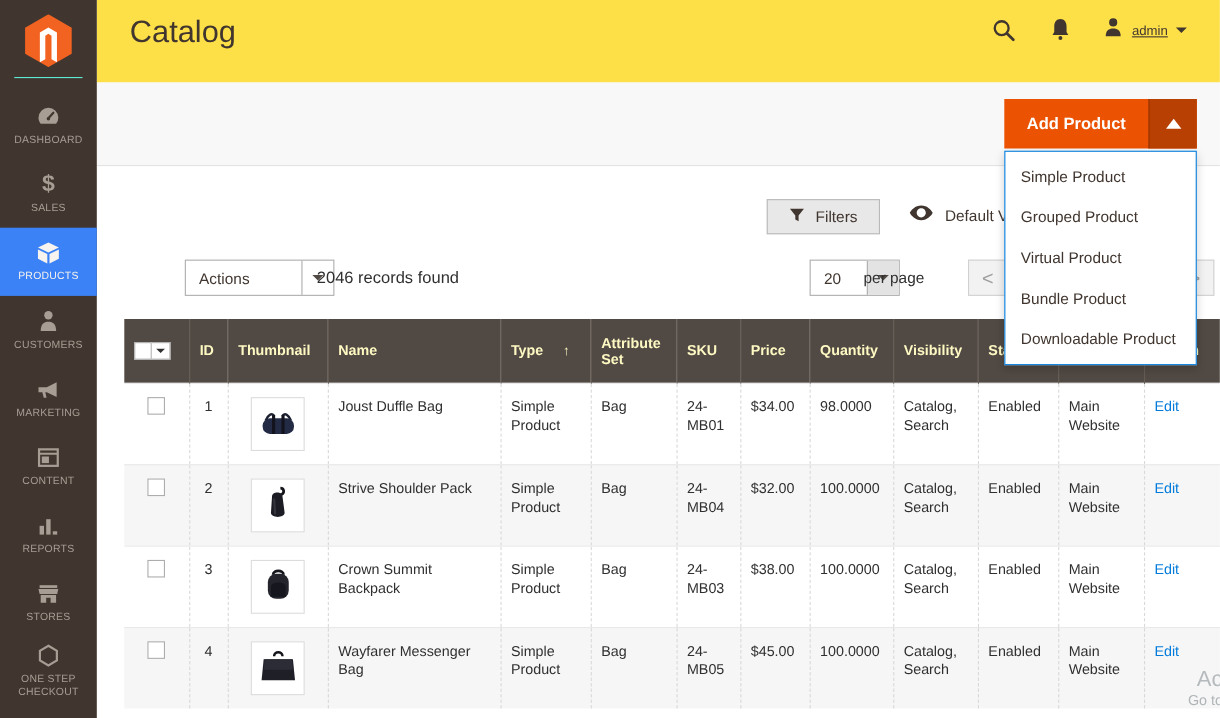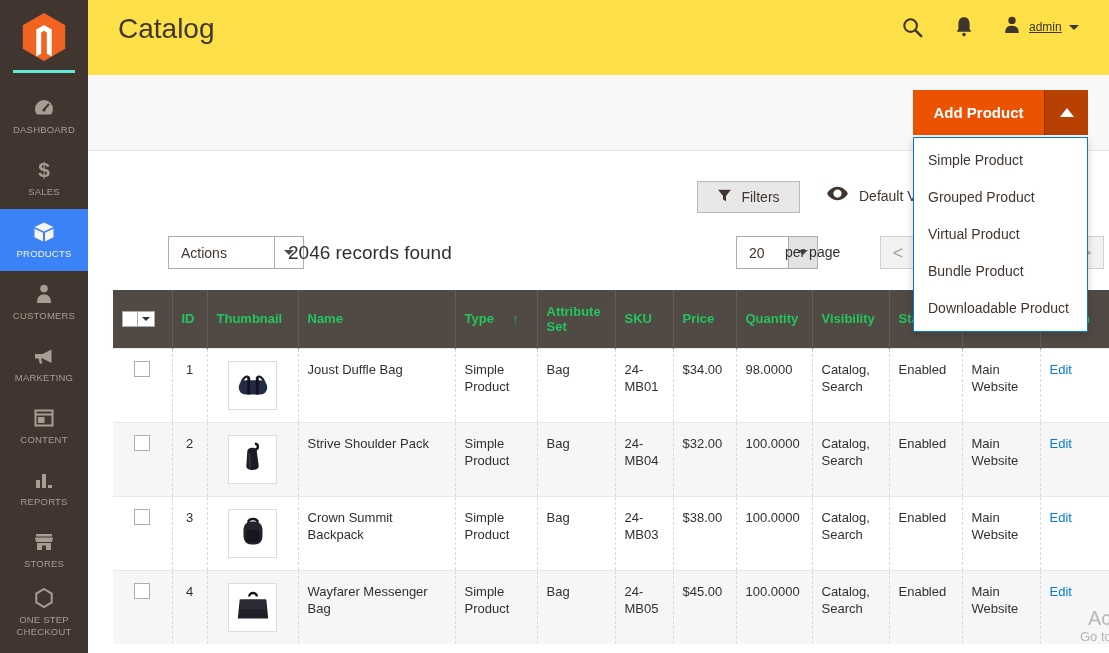--- a/index.html
+++ b/index.html
@@ -3,21 +3,21 @@
 <meta charset="utf-8">
 <style>
   * { margin:0; padding:0; box-sizing:border-box; }
   html,body { width:1109px; height:653px; }
   body { font-family:"Liberation Sans","DejaVu Sans",sans-serif; background:#fff; }
   .screen { position:relative; width:1109px; height:653px; overflow:hidden; background:#fff; }
 
   
   .sidebar { position:absolute; left:0; top:0; width:88px; height:653px; background:#41362f; z-index:30; }
   .logo-wrap { height:70px; display:flex; align-items:center; justify-content:center; padding-top:8px; }
-  .menu { border-top:3px solid #5eead4; margin:0 13px; }
+  .menu { border-top:1px solid #5eead4; margin:0 13px; }
   .menu-items { margin:0 -13px; padding-top:12px; }
   .menu-item { width:88px; height:62px; display:flex; flex-direction:column; align-items:center; justify-content:center; color:#a79d95; cursor:pointer; text-align:center; }
   .menu-item .mi-icon { width:22px; height:22px; margin-bottom:5px; display:flex; align-items:center; justify-content:center; }
   .menu-item .mi-icon svg { width:22px; height:22px; fill:currentColor; }
   .menu-item .mi-label { font-size:9.5px; letter-spacing:.2px; line-height:12px; max-width:80px; }
   .menu-item.active { background:#3b82f6; color:#f7f3ee; }
   .dollar { font-size:21px; font-weight:bold; line-height:22px; }
 
   
   .main { position:absolute; left:88px; top:0; width:1021px; height:653px; background:#fff; }
@@ -40,29 +40,29 @@
   .view-ctl { position:absolute; left:738px; top:186px; display:flex; align-items:center; gap:10px; cursor:pointer; }
   .view-ctl .view-label { font-size:14px; color:#41362f; white-space:nowrap; }
 
   .select-box { position:absolute; height:33px; background:#fff; border:1px solid #adadad; display:flex; cursor:pointer;margin-left:48px; }
   .sel-value { flex:1; display:flex; align-items:center; padding-left:12px; font-size:14px; color:#41362f; }
   .sel-arrow { width:29px; display:flex; align-items:center; justify-content:center; border-left:1px solid #adadad; }
   .sel-arrow.gray { background:#e3e3e3; }
   .sel-arrow .caret-down { border-top-color:#514943; }
   .actions-select { left:32px; top:236px; width:136px; }
   .perpage-select { left:600px; top:236px; width:82px; }
-  .records-text { position:absolute; left:200px; top:236px; line-height:33px; font-size:19px; color:#303030; }
+  .records-text { position:absolute; left:200px; top:236px; line-height:33px; font-size:15px; color:#303030; }
   .perpage-label { position:absolute; left:697px; top:236px; line-height:33px; font-size:14px; color:#303030; }
   .page-btn { position:absolute; top:236px; width:36px; height:33px; background:#f2f2f2; border:1px solid #d1d1d1; color:#9e9e9e; font-size:18px; line-height:30px; text-align:center; cursor:pointer; }
   .prev-btn { left:792px; }
   .next-btn { left:980px; }
 
   
   .grid { position:absolute; left:25px; top:290px; width:996px; border-collapse:collapse; table-layout:fixed; }
-  .grid th { background:#514943; color:#22c55e; font-size:13px; font-weight:700; text-align:left; vertical-align:middle; padding:8px 9px; height:58px; border-left:1px solid #645c55; }
+  .grid th { background:#514943; color:#fef9c3; font-size:13px; font-weight:700; text-align:left; vertical-align:middle; padding:8px 9px; height:58px; border-left:1px solid #645c55; }
   .grid th:first-child { border-left:none; }
   .grid td { font-size:13px; color:#303030; vertical-align:top; padding:12px 9px; height:74px; border-left:1px dashed #d9d9d9; border-top:1px solid #e8e8e8; line-height:17px; }
   .grid td:first-child { border-left:none; }
   .grid tr.stripe td { background:#f6f6f6; }
   .col-select{width:59px}.col-id{width:35px}.col-thumbnail{width:91px}.col-name{width:157px}
   .col-type{width:82px}.col-attribute_set{width:78px}.col-sku{width:58px}.col-price{width:63px}
   .col-quantity{width:76px}.col-visibility{width:77px}.col-status{width:73px}.col-websites{width:78px}.col-action{width:69px}
   .td-center { text-align:center; }
   .sort-arrow { margin-left:18px; font-size:12px; }
   .selall { display:flex; }

